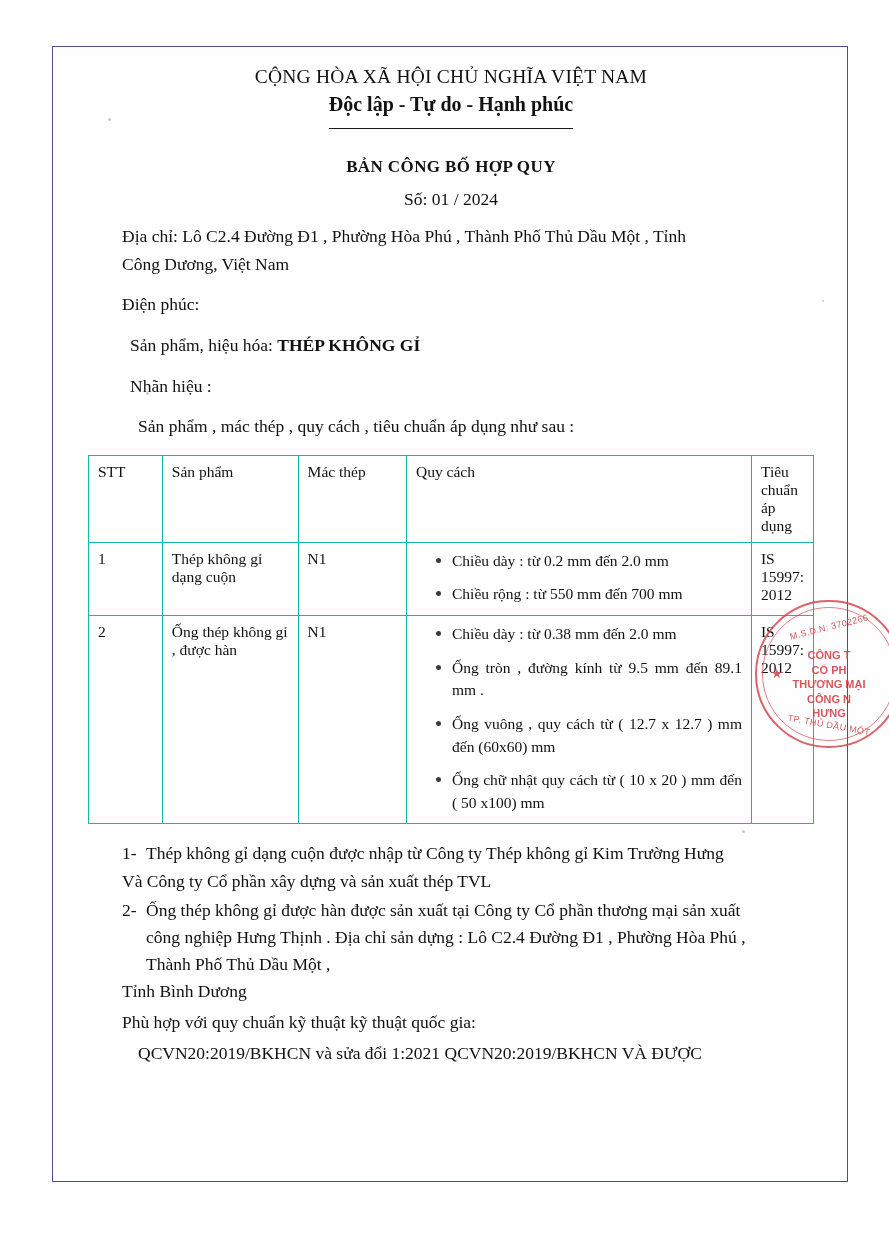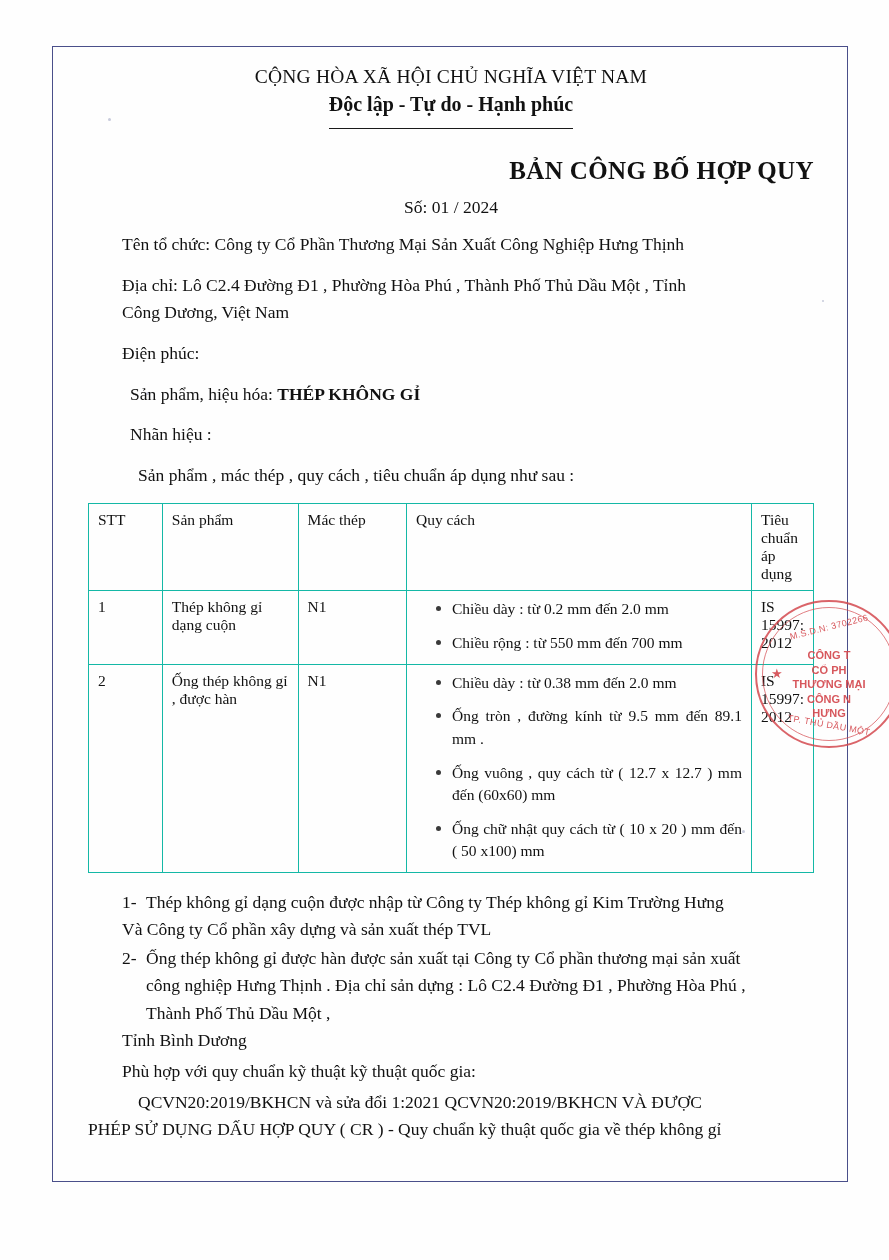--- a/index.html
+++ b/index.html
@@ -49,25 +49,24 @@
   }
   .motto {
     font-size: 20px;
     font-weight: bold;
     margin-top: 5px;
     display: inline-block;
     border-bottom: 1.3px solid #1a1a1a;
     padding-bottom: 12px;
   }
   .doc-title {
-    font-size: 25px;
+    font-size: 17px;
     font-weight: bold;
     margin-top: 28px;
     letter-spacing: .4px;
-    text-align: right;
   }
   .doc-number {
     font-size: 17.5px;
     margin-top: 12px;
   }
   .para {
     font-size: 17.5px;
     line-height: 1.58;
     margin-top: 13px;
     text-align: left;
@@ -215,23 +214,20 @@
 
   <div class="content">
 
     <div class="center">
       <div class="nation-line">CỘNG HÒA XÃ HỘI CHỦ NGHĨA VIỆT NAM</div>
       <div><span class="motto">Độc lập - Tự do - Hạnh phúc</span></div>
       <div class="doc-title">BẢN CÔNG BỐ HỢP QUY</div>
       <div class="doc-number">Số: 01 / 2024</div>
     </div>
 
-    <div class="para indent">
-      <span>Tên tổ chức: </span><span>Công ty Cổ Phần Thương Mại Sản Xuất Công Nghiệp Hưng Thịnh</span>
-    </div>
 
     <div class="para indent">
       <span>Địa chỉ: </span><span>Lô C2.4 Đường Đ1 , Phường Hòa Phú , Thành Phố Thủ Dầu Một , Tỉnh</span>
       <div>Công Dương, Việt Nam</div>
     </div>
 
     <div class="para indent">Điện phúc:</div>
 
     <div class="para indent2">
       <span>Sản phẩm, hiệu hóa: </span><span class="bold">THÉP KHÔNG GỈ</span>
@@ -293,21 +289,20 @@
         <span class="note-txt">Ống thép không gỉ được hàn được sản xuất tại Công ty Cổ phần thương mại sản xuất</span>
       </div>
       <div class="note-cont hang">công nghiệp Hưng Thịnh . Địa chỉ sản dựng : Lô C2.4 Đường Đ1 , Phường Hòa Phú ,</div>
       <div class="note-cont hang">Thành Phố Thủ Dầu Một ,</div>
     </div>
 
     <div class="final">
       <div class="note-cont" style="margin-top:0;">Tỉnh Bình Dương</div>
       <div class="note-cont" style="margin-top:4px;">Phù hợp với quy chuẩn kỹ thuật kỹ thuật quốc gia:</div>
       <div class="l1" style="margin-top:4px;">QCVN20:2019/BKHCN và sửa đổi 1:2021  QCVN20:2019/BKHCN VÀ ĐƯỢC</div>
-      <div class="l2">PHÉP SỬ DỤNG DẤU HỢP QUY ( CR ) -  Quy chuẩn kỹ thuật quốc gia về thép không gỉ</div>
     </div>
 
   </div>
 
   <div class="stamp">
     <div class="ring"></div>
     <div class="ring2"></div>
     <div class="arc-top">M.S.D.N: 3702266</div>
     <div class="lines">
       <div>CÔNG T</div>

